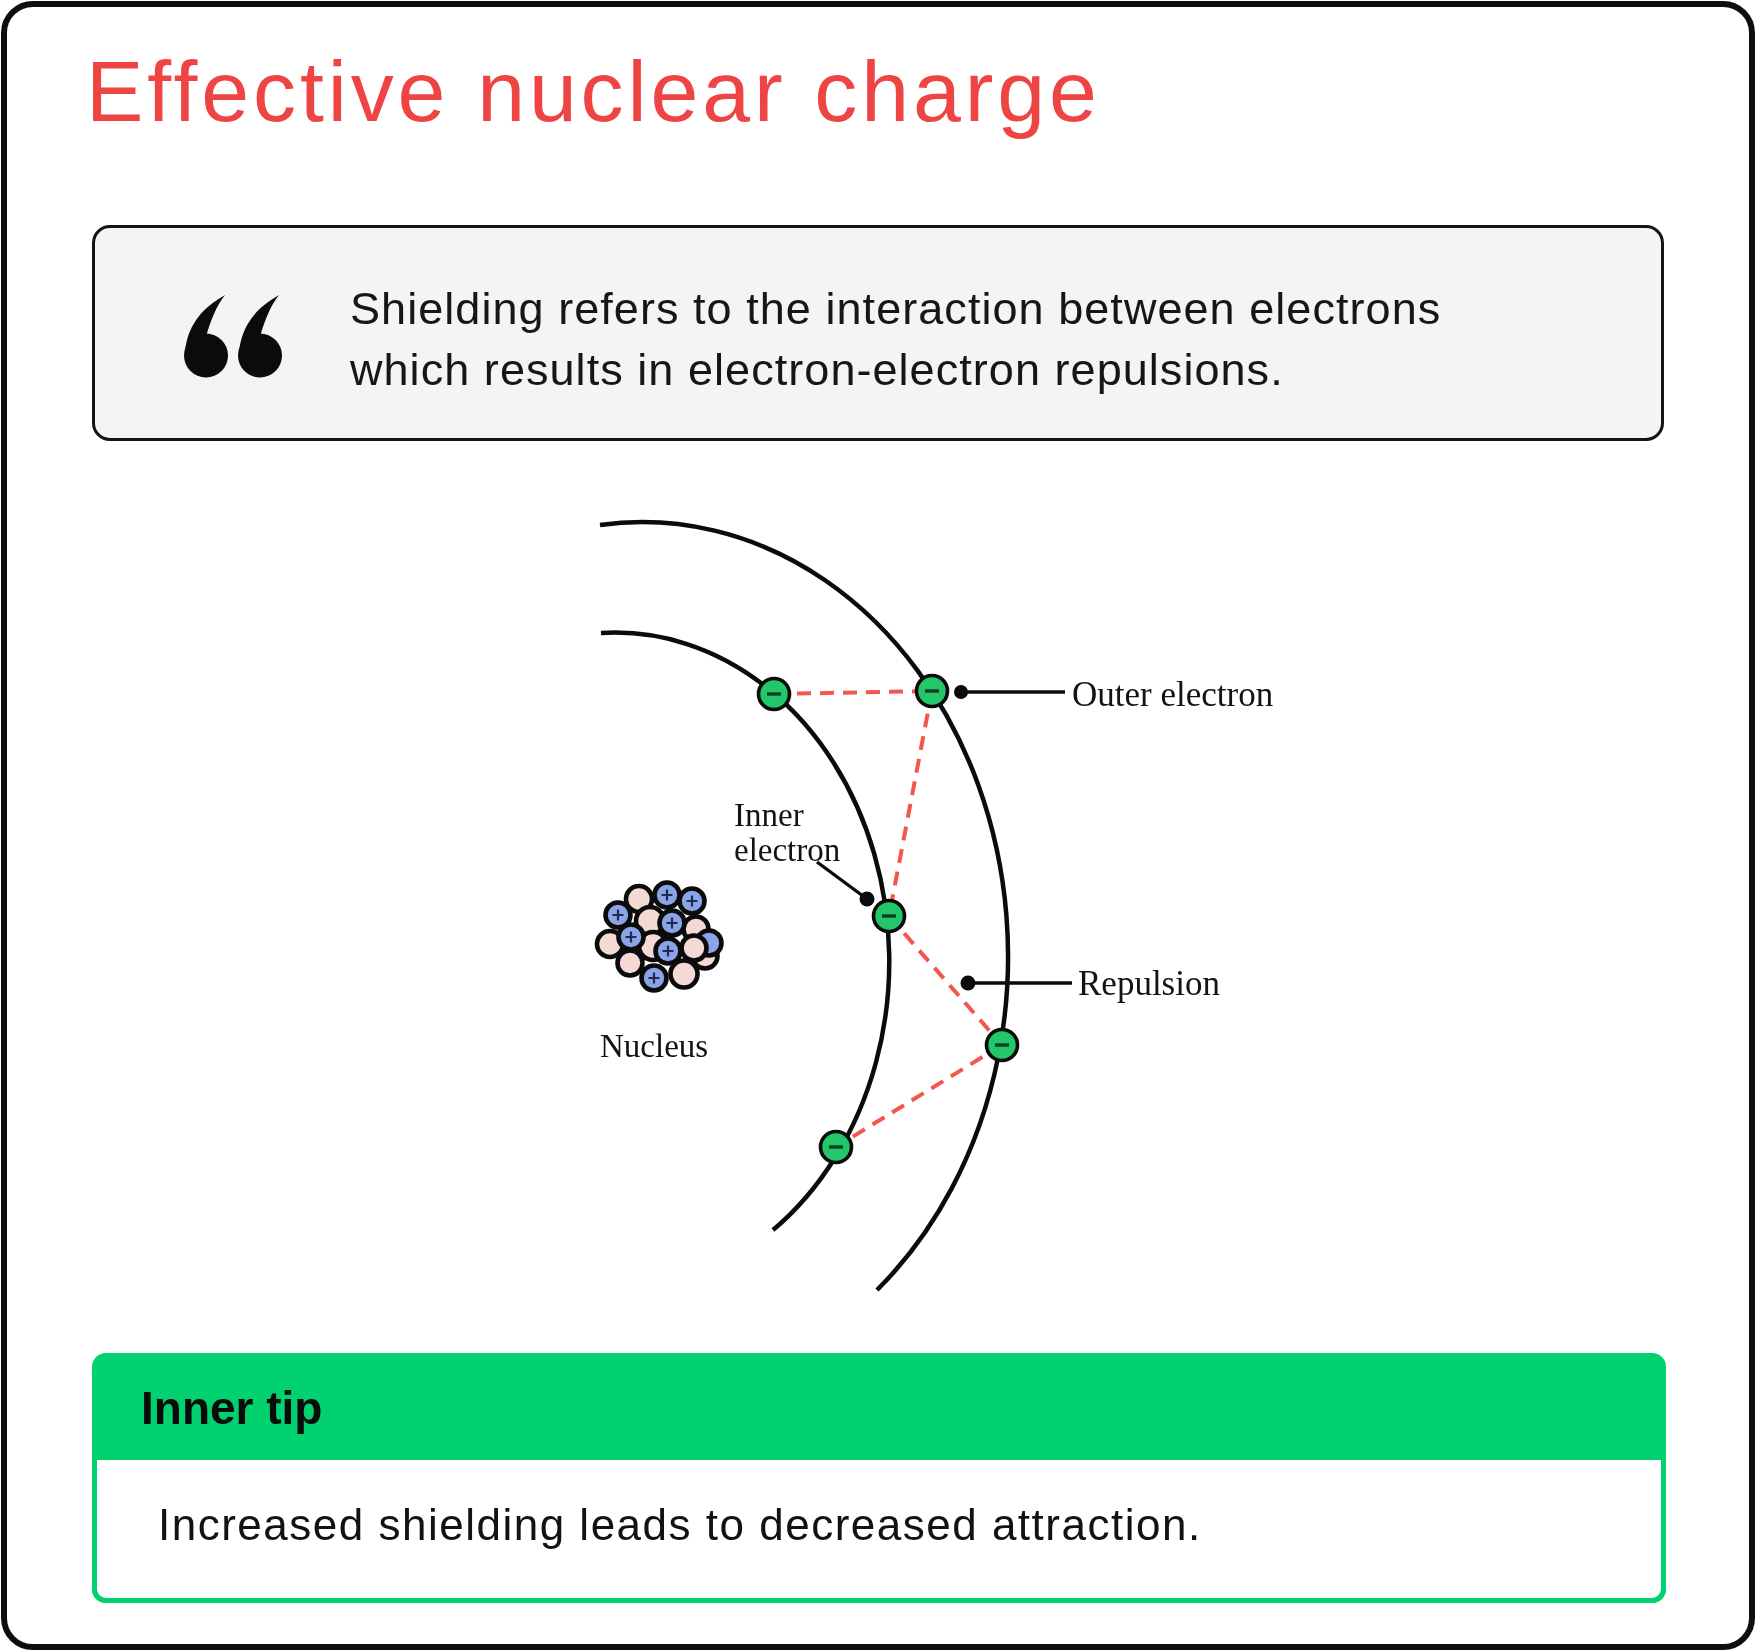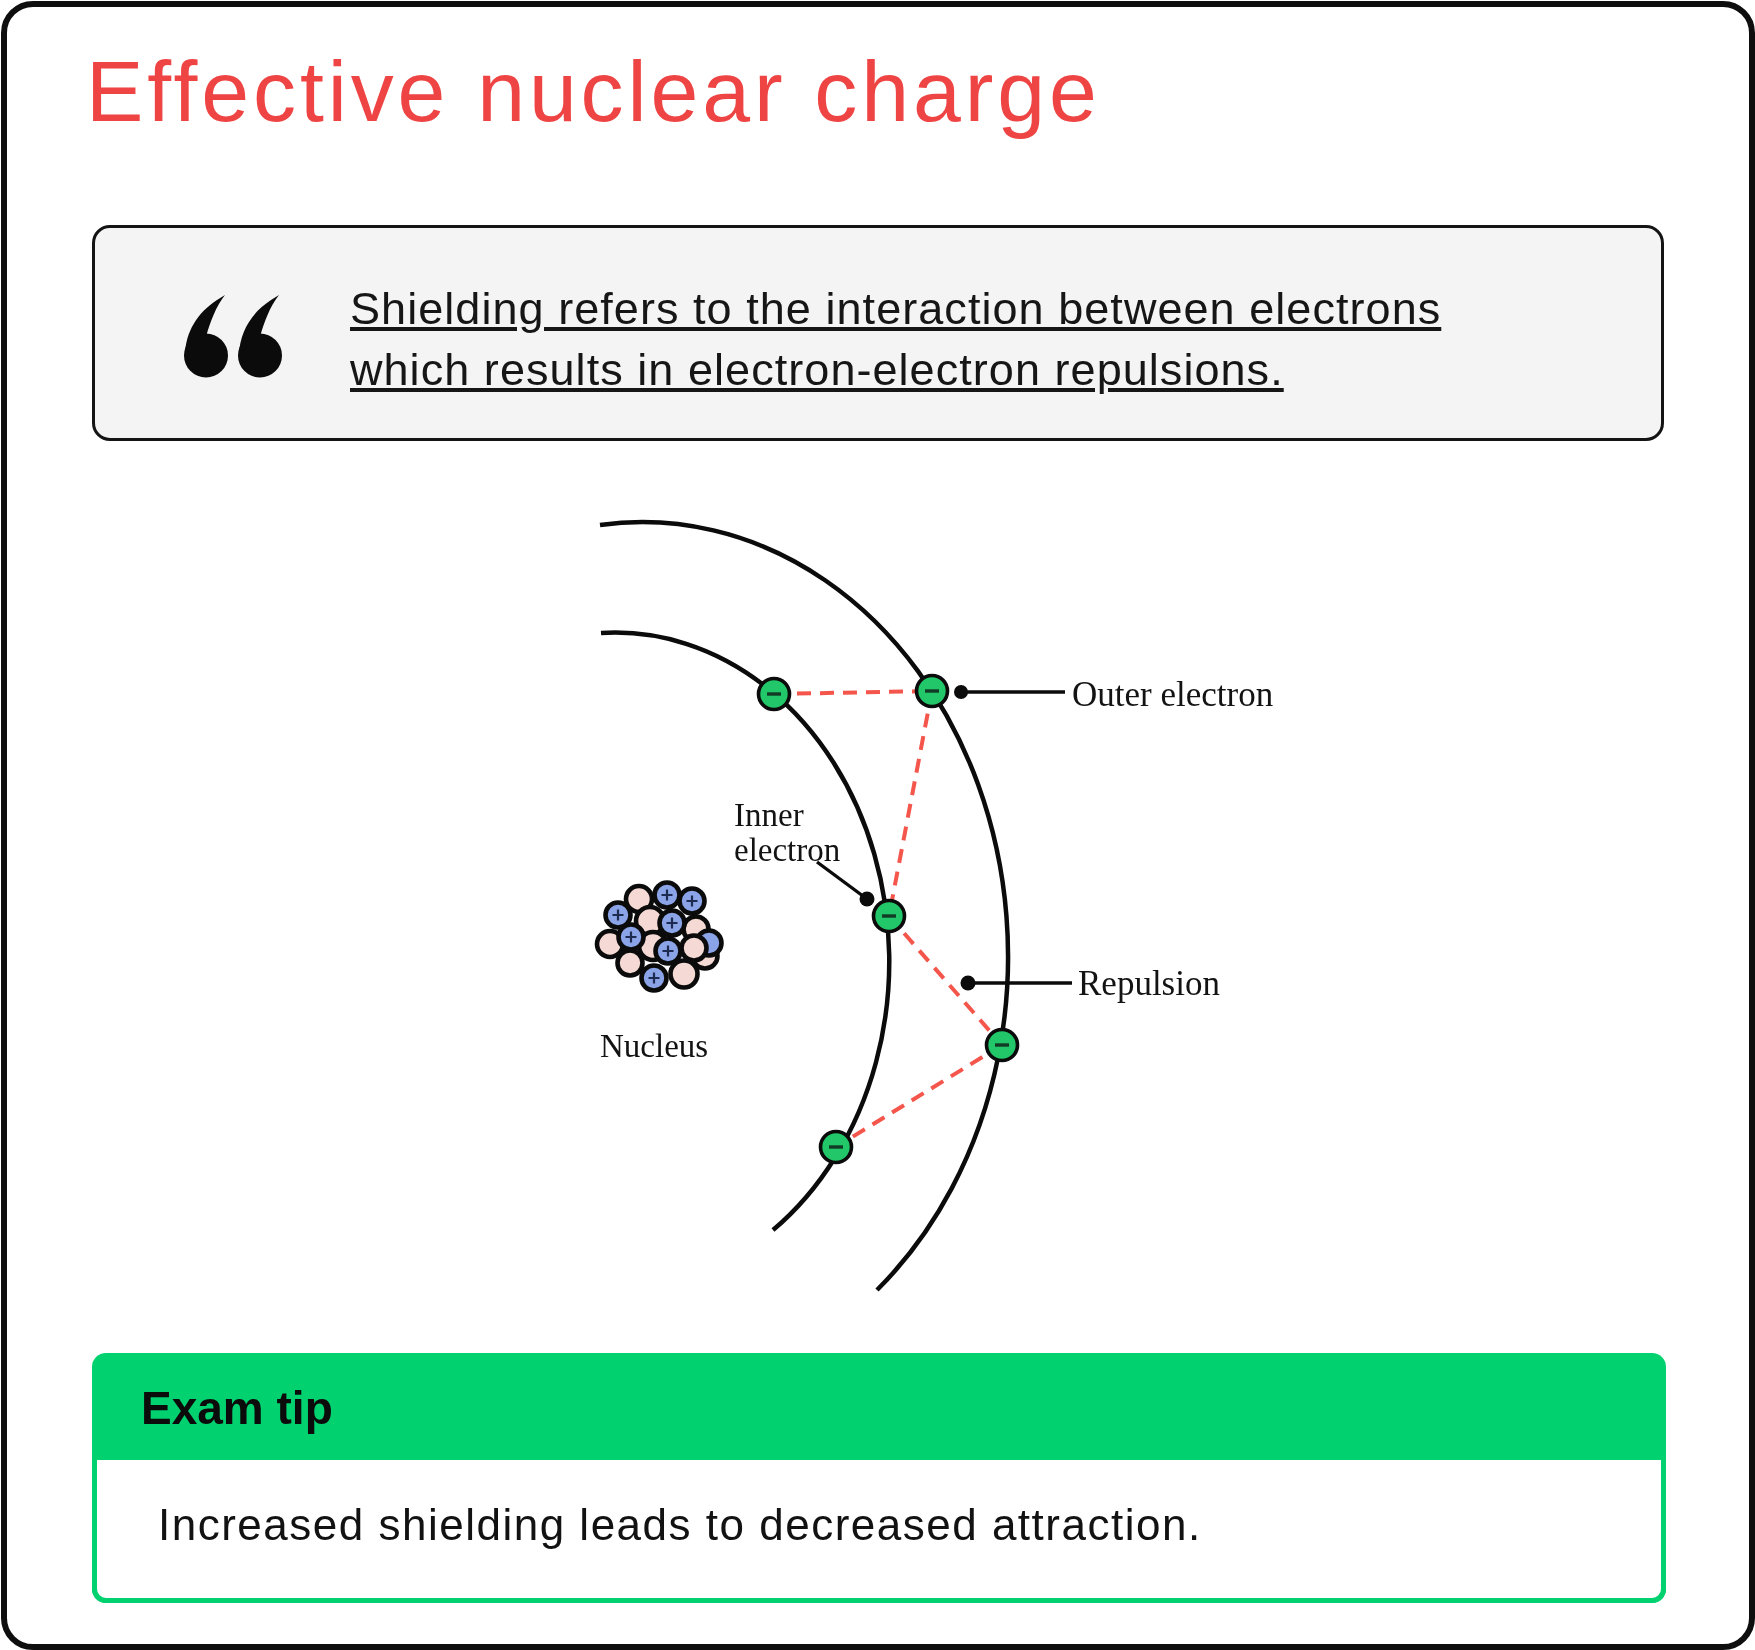--- a/index.html
+++ b/index.html
@@ -1,21 +1,21 @@
 <!DOCTYPE html>
 <html><head>
 <meta charset="utf-8">
 <style>
   html,body{margin:0;padding:0;width:1755px;height:1650px;background:#ffffff;}
   *{box-sizing:border-box;}
   .abs{position:absolute;}
   .card{left:1px;top:1px;width:1754px;height:1649px;border:6px solid #0e0e0e;border-radius:32px;background:#ffffff;}
   .title{left:86px;top:48px;font:400 86px/86px "Liberation Sans",sans-serif;color:#ef4444;letter-spacing:3.9px;white-space:nowrap;}
   .quotebox{left:92px;top:225px;width:1572px;height:216px;background:#f4f4f4;border:3px solid #141414;border-radius:18px;}
-  .qtext{left:350px;top:278px;font:400 45px/61px "Liberation Sans",sans-serif;color:#161616;letter-spacing:1.05px;white-space:nowrap;text-decoration:underline;}
+  .qtext{left:350px;top:278px;font:400 45px/61px "Liberation Sans",sans-serif;color:#161616;letter-spacing:1.05px;white-space:nowrap;}
   .tipbox{left:92px;top:1353px;width:1574px;height:250px;border-radius:14px;background:#02d170;}
   .tiphead{left:141px;top:1385px;font:700 46px/46px "Liberation Sans",sans-serif;color:#0b0b0b;}
   .tipbody{left:92px;top:1455px;width:1574px;height:148px;background:#ffffff;border:5px solid #02d170;border-radius:0 0 14px 14px;}
   .tiptext{left:138px;top:1503px;font:400 44px/44px "Liberation Sans",sans-serif;color:#121212;letter-spacing:1.5px;white-space:nowrap;margin-left:20px;}
   svg text{font-family:"Liberation Serif",serif;fill:#131313;}
 </style>
 </head>
 <body>
 <div class="abs card"></div>
 <div class="abs title">Effective nuclear charge</div>
@@ -100,15 +100,15 @@
   </g>
 
   <text x="1072" y="706" font-size="35">Outer electron</text>
   <text x="734" y="826" font-size="33">Inner</text>
   <text x="734" y="861" font-size="33">electron</text>
   <text x="1078" y="995" font-size="35">Repulsion</text>
   <text x="600" y="1057" font-size="33">Nucleus</text>
 </svg>
 
 <div class="abs tipbox"></div>
-<div class="abs tiphead">Exam tip</div>
+<div class="abs tiphead">Inner tip</div>
 <div class="abs tipbody"></div>
 <div class="abs tiptext">Increased shielding leads to decreased attraction.</div>
 
 </body></html>

